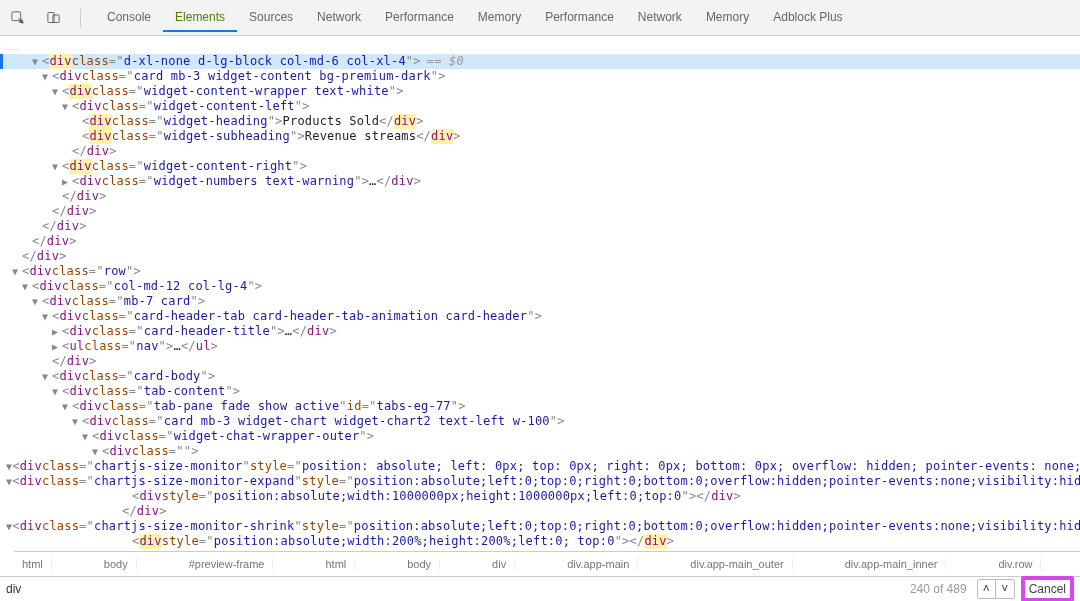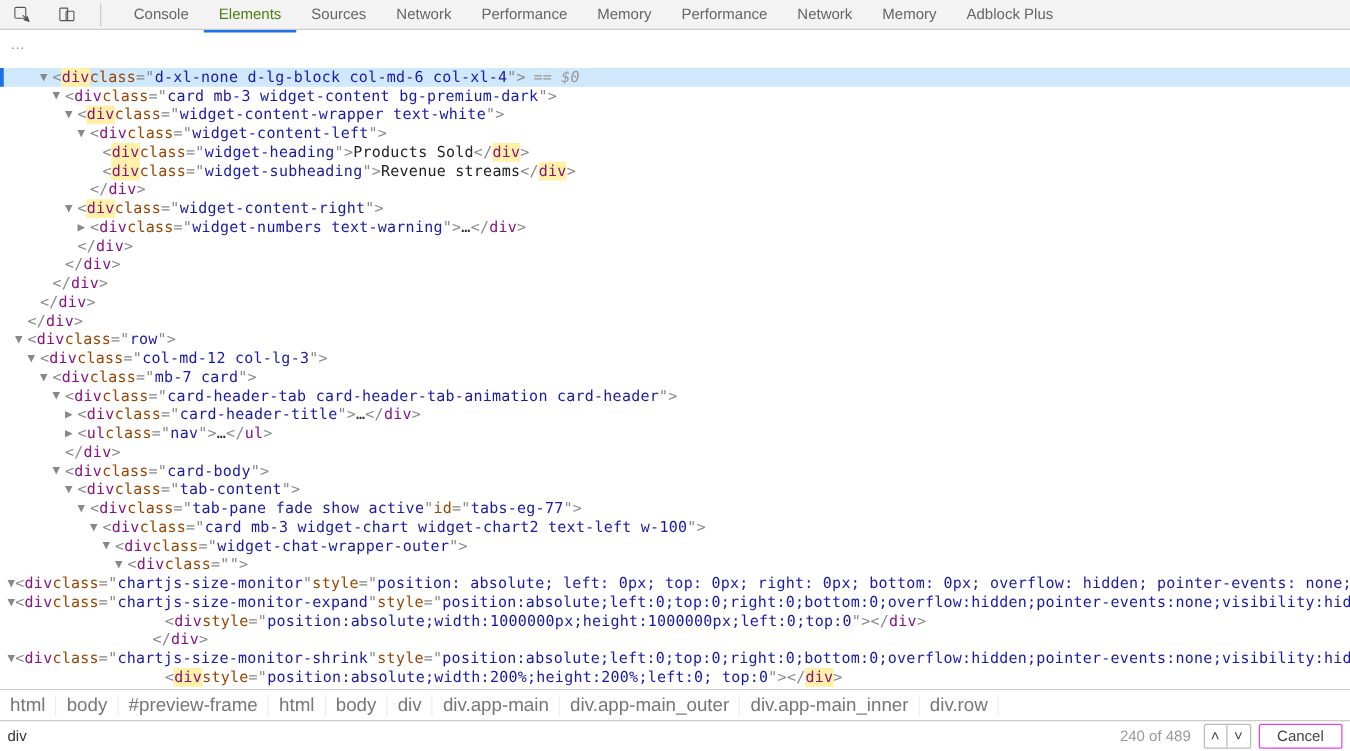--- a/index.html
+++ b/index.html
@@ -1,18 +1,18 @@
 <!DOCTYPE html>
 <html><head>
 <meta charset="utf-8">
 <style>
   * { margin: 0; padding: 0; box-sizing: border-box; }
   body { font-family: "Segoe UI", Tahoma, sans-serif; font-size: 12px; background:#fff; color:#333; overflow:hidden; }
 
-  .toolbar { display:flex; align-items:center; height:24px; border-bottom:1px solid #ccc; background:#f3f3f3; padding:0 4px; gap:10px;}
+  .toolbar { display:flex; align-items:center; height:36px; border-bottom:1px solid #ccc; background:#f3f3f3; padding:0 4px; gap:10px;}
   .tb-icon { width:26px; height:26px; display:flex; align-items:center; justify-content:center; color:#555; }
   .tb-icon svg { width:15px; height:15px; stroke:#555; fill:none; stroke-width:1.4;}
   .tb-sep { width:1px; height:18px; background:#ccc; margin:0 4px;}
   .tabs { display:flex; align-items:stretch; height:28px;}
   .tab { padding:0 12px; display:flex; align-items:center; color:#666; font-size:12px; border-bottom:2px solid transparent; }
   .tab.active { color:#4d7c0f; border-bottom-color:#1a73e8; }
 
   .overflow-row { height:22px; display:flex; align-items:center; padding:0 8px; color:#999; font-size:12px; letter-spacing:1px;}
 
   .main { position:absolute; top:50px; left:0; right:0; bottom:50px; overflow:auto; background:#fff;}
@@ -24,31 +24,31 @@
   .tag { color:#881280;}
   .attrn { color:#994500;}
   .attrv { color:#1a1aa6;}
   .txt { color:#222;}
   .eq0 { color:#999; font-style:italic; margin-left:6px;}
   .hl { background:#fff2a8;}
 
   .line.selected { background:#cfe8fc; border-left:3px solid #1a73e8; padding-left:3px; margin-left:-6px;}
   .line.selected .pad:first-child { margin-left:0;}
 
-  .breadcrumbs { position:absolute; left:0; right:0; bottom:25px; height:25px; border-top:1px solid #ccc; display:flex; align-items:center; font-size:15px; background:#fff; overflow:hidden;}
+  .breadcrumbs { position:absolute; left:14px; right:0; bottom:25px; height:25px; border-top:1px solid #ccc; display:flex; align-items:center; font-size:11px; background:#fff; overflow:hidden;gap:44px;}
   .crumb { padding:0 8px; color:#777; border-right:1px solid #eee; white-space:nowrap;}
   .crumb.sel { background:#e8e8e8; color:#333;margin-top:41px;}
 
   .findbar { position:absolute; left:0; right:0; bottom:0; height:25px; border-top:1px solid #ccc; background:#fff; display:flex; align-items:center; padding:0 6px; font-size:12px; gap:6px;}
   .find-input { flex:1; border:none; outline:none; font-size:12px; font-family:inherit; color:#333;}
   .find-count { color:#999; margin-right:4px;}
   .stepper { border:1px solid #bbb; border-radius:2px; display:flex;}
   .step-btn { width:18px; height:18px; display:flex; align-items:center; justify-content:center; color:#444;}
   .step-btn:first-child { border-right:1px solid #bbb;}
-  .cancel { border:1px solid #d946ef; border-radius:2px; padding:2px 14px; color:#444;text-align:right;}
+  .cancel { border:4px solid #d946ef; border-radius:2px; padding:2px 4px; color:#444;text-align:right;}
 </style>
 </head>
 <body>
 
 <div class="toolbar">
   <div class="tb-icon">
     <svg viewBox="0 0 24 24">
         <rect x="3" y="3" width="14" height="14" rx="2"></rect>
         <path d="M13 13 l8 8 M19 15 l2 6 l-6 -2 z" fill="#555" stroke="#555"></path>
       </svg>
@@ -86,21 +86,21 @@
       <div class="line"><span class="pad" style="width:66px"></span><span class="arrow"></span><span class="punc">&lt;</span><span class="hl"><span class="tag">div</span></span> <span class="attrn">class</span><span class="punc">=</span><span class="punc">"</span><span class="attrv">widget-subheading</span><span class="punc">"</span><span class="punc">&gt;</span><span class="txt">Revenue streams</span><span class="punc">&lt;/</span><span class="hl"><span class="tag">div</span></span><span class="punc">&gt;</span></div>
       <div class="line"><span class="pad" style="width:56px"></span><span class="arrow"></span><span class="punc">&lt;/</span><span class="tag">div</span><span class="punc">&gt;</span></div>
       <div class="line"><span class="pad" style="width:46px"></span><span class="arrow">▼</span><span class="punc">&lt;</span><span class="hl"><span class="tag">div</span></span> <span class="attrn">class</span><span class="punc">=</span><span class="punc">"</span><span class="attrv">widget-content-right</span><span class="punc">"</span><span class="punc">&gt;</span></div>
       <div class="line"><span class="pad" style="width:56px"></span><span class="arrow">▶</span><span class="punc">&lt;</span><span class="tag">div</span> <span class="attrn">class</span><span class="punc">=</span><span class="punc">"</span><span class="attrv">widget-numbers text-warning</span><span class="punc">"</span><span class="punc">&gt;</span><span class="txt">…</span><span class="punc">&lt;/</span><span class="tag">div</span><span class="punc">&gt;</span></div>
       <div class="line"><span class="pad" style="width:46px"></span><span class="arrow"></span><span class="punc">&lt;/</span><span class="tag">div</span><span class="punc">&gt;</span></div>
       <div class="line"><span class="pad" style="width:36px"></span><span class="arrow"></span><span class="punc">&lt;/</span><span class="tag">div</span><span class="punc">&gt;</span></div>
       <div class="line"><span class="pad" style="width:26px"></span><span class="arrow"></span><span class="punc">&lt;/</span><span class="tag">div</span><span class="punc">&gt;</span></div>
       <div class="line"><span class="pad" style="width:16px"></span><span class="arrow"></span><span class="punc">&lt;/</span><span class="tag">div</span><span class="punc">&gt;</span></div>
       <div class="line"><span class="pad" style="width:6px"></span><span class="arrow"></span><span class="punc">&lt;/</span><span class="tag">div</span><span class="punc">&gt;</span></div>
       <div class="line"><span class="pad" style="width:6px"></span><span class="arrow">▼</span><span class="punc">&lt;</span><span class="tag">div</span> <span class="attrn">class</span><span class="punc">=</span><span class="punc">"</span><span class="attrv">row</span><span class="punc">"</span><span class="punc">&gt;</span></div>
-      <div class="line"><span class="pad" style="width:16px"></span><span class="arrow">▼</span><span class="punc">&lt;</span><span class="tag">div</span> <span class="attrn">class</span><span class="punc">=</span><span class="punc">"</span><span class="attrv">col-md-12 col-lg-3</span><span class="punc">"</span><span class="punc">&gt;</span></div>
+      <div class="line"><span class="pad" style="width:16px"></span><span class="arrow">▼</span><span class="punc">&lt;</span><span class="tag">div</span> <span class="attrn">class</span><span class="punc">=</span><span class="punc">"</span><span class="attrv">col-md-12 col-lg-4</span><span class="punc">"</span><span class="punc">&gt;</span></div>
       <div class="line"><span class="pad" style="width:26px"></span><span class="arrow">▼</span><span class="punc">&lt;</span><span class="tag">div</span> <span class="attrn">class</span><span class="punc">=</span><span class="punc">"</span><span class="attrv">mb-7 card</span><span class="punc">"</span><span class="punc">&gt;</span></div>
       <div class="line"><span class="pad" style="width:36px"></span><span class="arrow">▼</span><span class="punc">&lt;</span><span class="tag">div</span> <span class="attrn">class</span><span class="punc">=</span><span class="punc">"</span><span class="attrv">card-header-tab card-header-tab-animation card-header</span><span class="punc">"</span><span class="punc">&gt;</span></div>
       <div class="line"><span class="pad" style="width:46px"></span><span class="arrow">▶</span><span class="punc">&lt;</span><span class="tag">div</span> <span class="attrn">class</span><span class="punc">=</span><span class="punc">"</span><span class="attrv">card-header-title</span><span class="punc">"</span><span class="punc">&gt;</span><span class="txt">…</span><span class="punc">&lt;/</span><span class="tag">div</span><span class="punc">&gt;</span></div>
       <div class="line"><span class="pad" style="width:46px"></span><span class="arrow">▶</span><span class="punc">&lt;</span><span class="tag">ul</span> <span class="attrn">class</span><span class="punc">=</span><span class="punc">"</span><span class="attrv">nav</span><span class="punc">"</span><span class="punc">&gt;</span><span class="txt">…</span><span class="punc">&lt;/</span><span class="tag">ul</span><span class="punc">&gt;</span></div>
       <div class="line"><span class="pad" style="width:36px"></span><span class="arrow"></span><span class="punc">&lt;/</span><span class="tag">div</span><span class="punc">&gt;</span></div>
       <div class="line"><span class="pad" style="width:36px"></span><span class="arrow">▼</span><span class="punc">&lt;</span><span class="tag">div</span> <span class="attrn">class</span><span class="punc">=</span><span class="punc">"</span><span class="attrv">card-body</span><span class="punc">"</span><span class="punc">&gt;</span></div>
       <div class="line"><span class="pad" style="width:46px"></span><span class="arrow">▼</span><span class="punc">&lt;</span><span class="tag">div</span> <span class="attrn">class</span><span class="punc">=</span><span class="punc">"</span><span class="attrv">tab-content</span><span class="punc">"</span><span class="punc">&gt;</span></div>
       <div class="line"><span class="pad" style="width:56px"></span><span class="arrow">▼</span><span class="punc">&lt;</span><span class="tag">div</span> <span class="attrn">class</span><span class="punc">=</span><span class="punc">"</span><span class="attrv">tab-pane fade show active</span><span class="punc">"</span> <span class="attrn">id</span><span class="punc">=</span><span class="punc">"</span><span class="attrv">tabs-eg-77</span><span class="punc">"</span><span class="punc">&gt;</span></div>
       <div class="line"><span class="pad" style="width:66px"></span><span class="arrow">▼</span><span class="punc">&lt;</span><span class="tag">div</span> <span class="attrn">class</span><span class="punc">=</span><span class="punc">"</span><span class="attrv">card mb-3 widget-chart widget-chart2 text-left w-100</span><span class="punc">"</span><span class="punc">&gt;</span></div>
       <div class="line"><span class="pad" style="width:76px"></span><span class="arrow">▼</span><span class="punc">&lt;</span><span class="tag">div</span> <span class="attrn">class</span><span class="punc">=</span><span class="punc">"</span><span class="attrv">widget-chat-wrapper-outer</span><span class="punc">"</span><span class="punc">&gt;</span></div>

